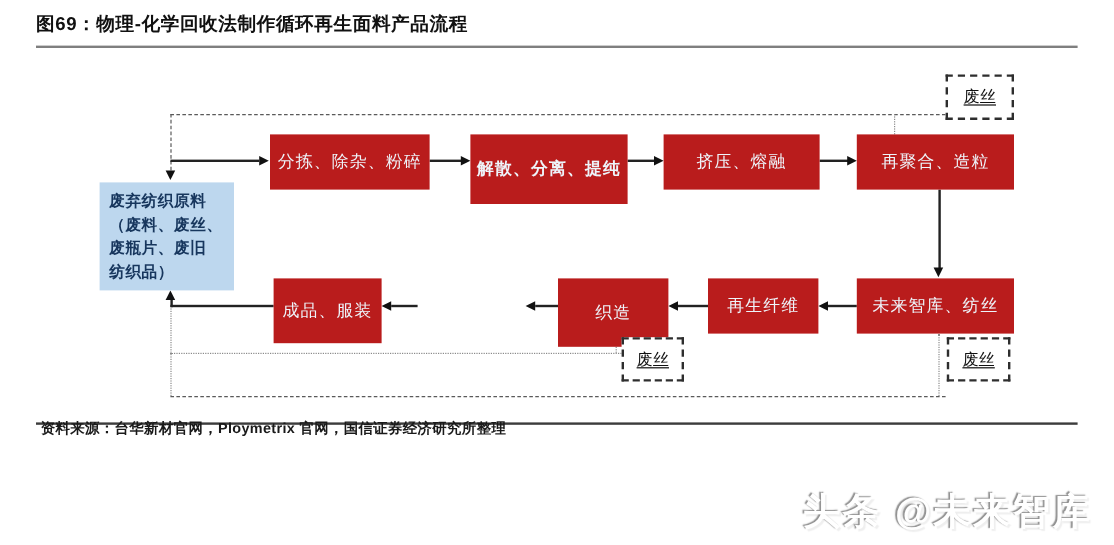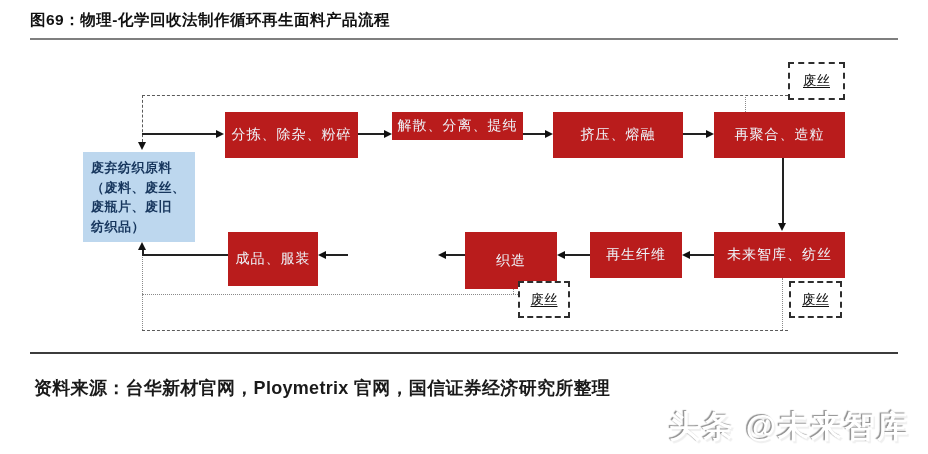--- a/index.html
+++ b/index.html
@@ -5,21 +5,21 @@
   html,body{margin:0;padding:0;background:#ffffff;}
   #stage{
     position:relative;width:928px;height:454px;background:#ffffff;overflow:hidden;
     font-family:"Liberation Sans","DejaVu Sans",sans-serif;
   }
   .abs{position:absolute;}
   
   .fig-title{left:30px;top:10px;font-size:15.5px;font-weight:bold;color:#111;letter-spacing:.5px;}
   .title-rule{left:30px;top:38px;width:868px;height:2px;background:#7f7f7f;}
   .footer-rule{left:30px;top:352px;width:868px;height:2px;background:#3c3c3c;}
-  .source-note{left:34px;top:376px;font-size:18px;font-weight:600;color:#1a1a1a;letter-spacing:.3px;}
+  .source-note{left:34px;top:349px;font-size:12px;font-weight:600;color:#1a1a1a;letter-spacing:.3px;}
   .watermark{
     right:18px;top:406px;font-size:31px;font-weight:bold;letter-spacing:2px;
     color:#ffffff;text-shadow:-1.5px -1.5px 1px #8f8f8f,1.5px 1.5px 1px #efefef;
     user-select:none;
   }
   
   .pbox{
     background:#b91c1c;color:#eef4fa;display:flex;align-items:center;justify-content:center;
     font-size:14px;font-weight:500;letter-spacing:1px;text-align:center;z-index:3;
   }
@@ -66,21 +66,21 @@
   <div class="abs vdot" style="left:142px;top:257px;height:73px;"></div>
 
   <div class="abs srcbox" style="left:83px;top:152px;width:112px;height:90px;">
     <span>废弃纺织原料</span>
     <span>（废料、废丝、</span>
     <span>废瓶片、废旧</span>
     <span>纺织品）</span>
   </div>
 
   <div class="abs pbox" style="left:225px;top:112px;width:133px;height:46px;">分拣、除杂、粉碎</div>
-  <div class="abs pbox" style="left:392px;top:112px;width:131px;height:28px;">解散、分离、提纯</div>
+  <div class="abs pbox" style="left:392px;top:112px;width:131px;height:58px;font-weight:bold;">解散、分离、提纯</div>
   <div class="abs pbox" style="left:553px;top:112px;width:130px;height:46px;">挤压、熔融</div>
   <div class="abs pbox" style="left:714px;top:112px;width:131px;height:46px;">再聚合、造粒</div>
 
   <div class="abs pbox" style="left:228px;top:232px;width:90px;height:54px;">成品、服装</div>
   <div class="abs pbox" style="left:465px;top:232px;width:92px;height:57px;">织造</div>
   <div class="abs pbox" style="left:590px;top:232px;width:92px;height:46px;">再生纤维</div>
   <div class="abs pbox" style="left:714px;top:232px;width:131px;height:46px;">未来智库、纺丝</div>
 
   <div class="abs wbox" style="left:788px;top:62px;width:57px;height:38px;">
     <span>废丝</span>

